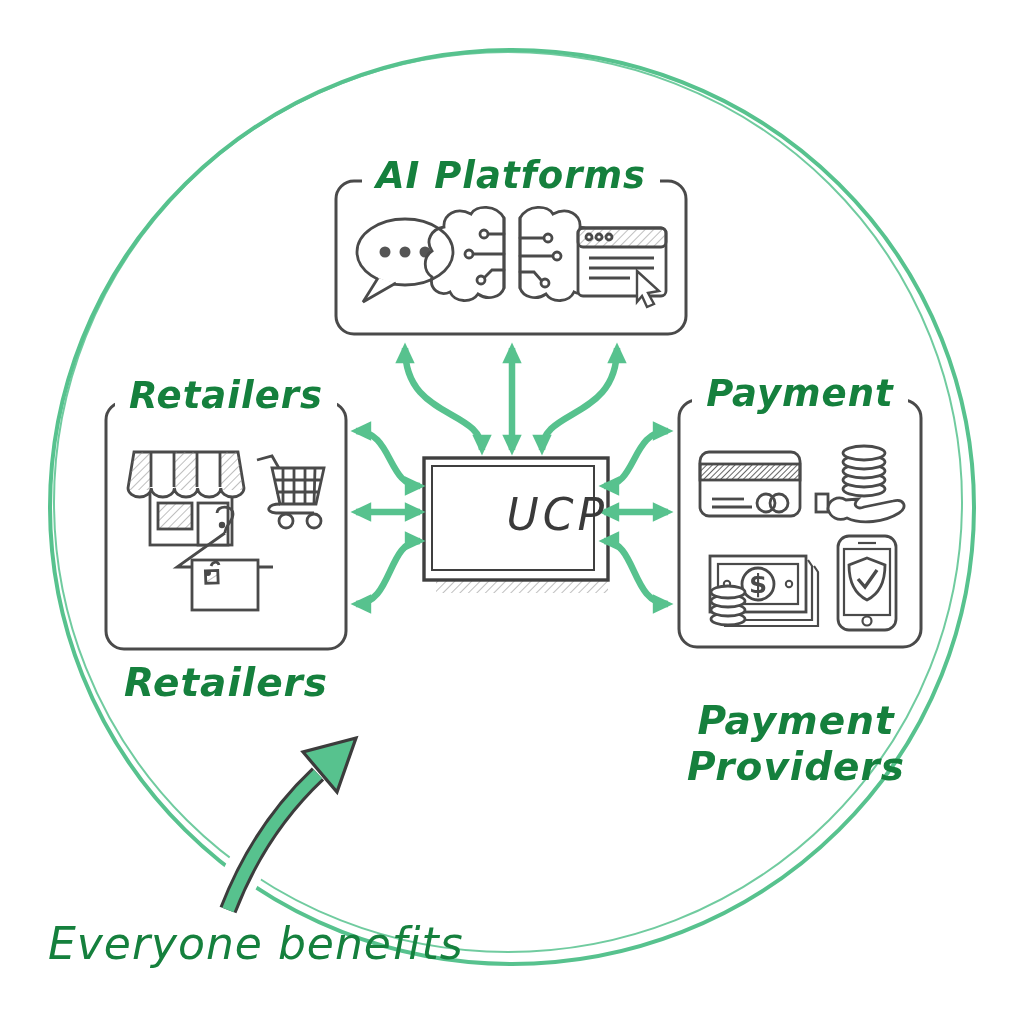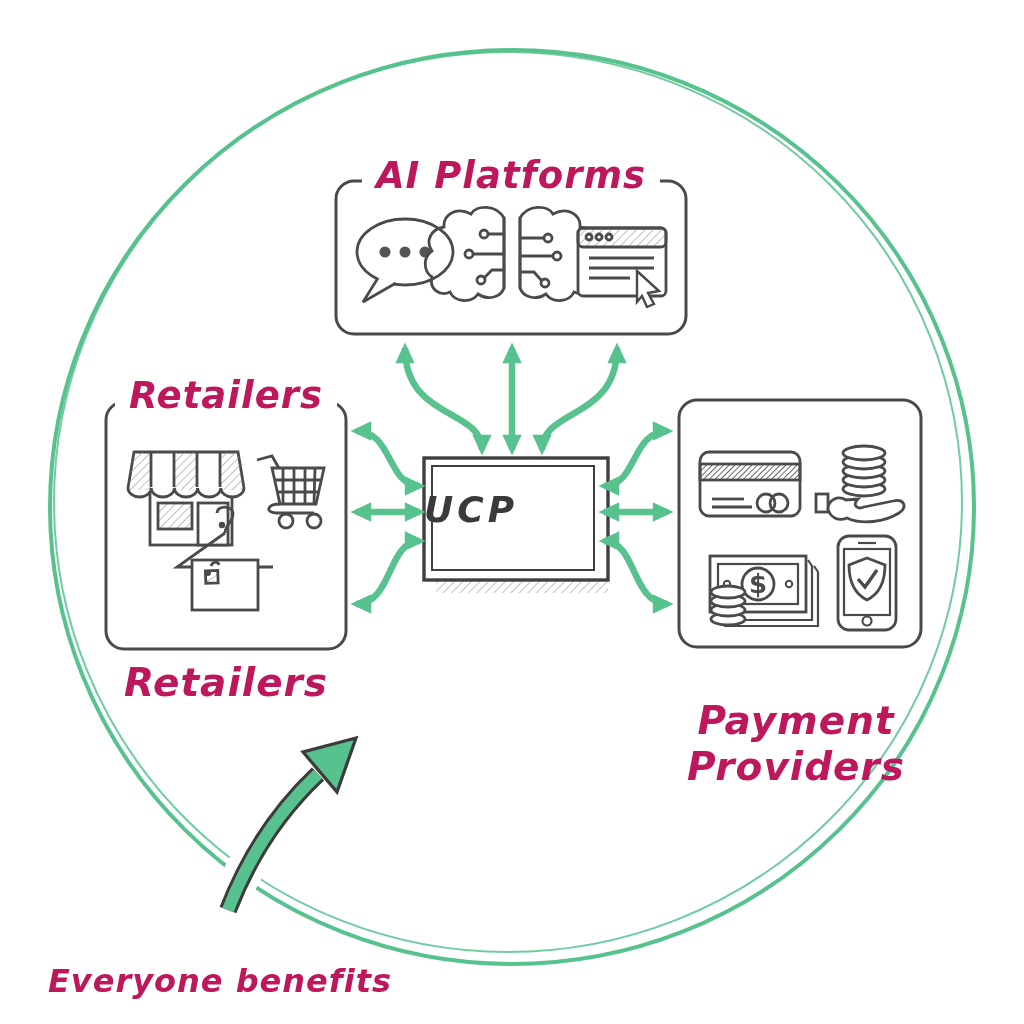--- a/index.html
+++ b/index.html
@@ -1,24 +1,24 @@
 <!DOCTYPE html>
 <html><head>
 <meta charset="utf-8">
 <style>
   html,body{margin:0;padding:0;background:#fff;}
   #stage{position:relative;width:1024px;height:1024px;background:#ffffff;overflow:hidden;
          font-family:"DejaVu Sans",sans-serif;}
   svg{position:absolute;left:0;top:0;}
-  .hand{position:absolute;font-style:italic;color:#be185d;letter-spacing:1px;}
+  .hand{position:absolute;font-style:italic;color:#15803d;letter-spacing:1px;}
   .boxtitle{text-align:center;font-size:37px;font-weight:600;}
   .boxtitle span{background:#ffffff;padding:0 14px;}
   .caption{text-align:center;font-size:39px;font-weight:600;line-height:1.18;}
-  #ucp-label{font-size:36px;font-weight:bold;text-align:left;letter-spacing:4px;color:#3a3a3a;}
-  #annotation{font-size:32px;font-weight:700;margin-top:44px;}
+  #ucp-label{font-size:44px;font-weight:normal;text-align:right;letter-spacing:4px;color:#3a3a3a;}
+  #annotation{font-size:44px;font-weight:400;}
 </style>
 </head>
 <body>
 
 <div id="stage">
 
 <svg width="1024" height="1024" viewBox="0 0 1024 1024">
   <defs>
     <pattern id="hatch" width="6" height="6" patternTransform="rotate(45)" patternUnits="userSpaceOnUse">
       <line x1="0" y1="0" x2="0" y2="6" stroke="#8a8a8a" stroke-width="1.1"></line>
@@ -180,20 +180,21 @@
     <path d="M228,910 C252,848 284,806 318,774" fill="none" stroke="#3c3c3c" stroke-width="18"></path>
     <path d="M228,910 C252,848 284,806 318,774" fill="none" stroke="#57c28e" stroke-width="12"></path>
     <polygon points="356,738 303,752 337,792" fill="#57c28e" stroke="#3c3c3c" stroke-width="3.2"></polygon>
   </g>
 </svg>
 
 <div class="hand boxtitle" style="left:336px;top:154px;width:350px;"><span>AI Platforms</span></div>
 
 <div class="hand boxtitle" style="left:106px;top:374px;width:240px;"><span>Retailers</span></div>
 
+<div class="hand boxtitle" style="left:679px;top:372px;width:242px;"><span>Payment</span></div>
 
 <div class="hand" id="ucp-label" style="left:424px;top:489px;width:184px;">UCP</div>
 
 <div class="hand caption" style="left:106px;top:660px;width:240px;">Retailers</div>
 
 <div class="hand caption" style="left:658px;top:658px;width:276px;margin-top:40px;">Payment Providers</div>
 
 <div class="hand" id="annotation" style="left:48px;top:918px;">Everyone benefits</div>
 
 </div>

